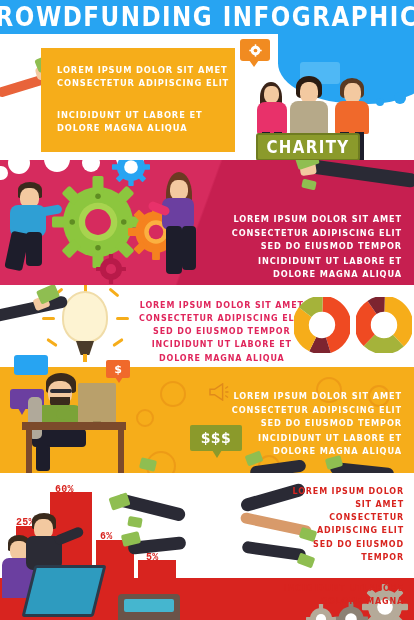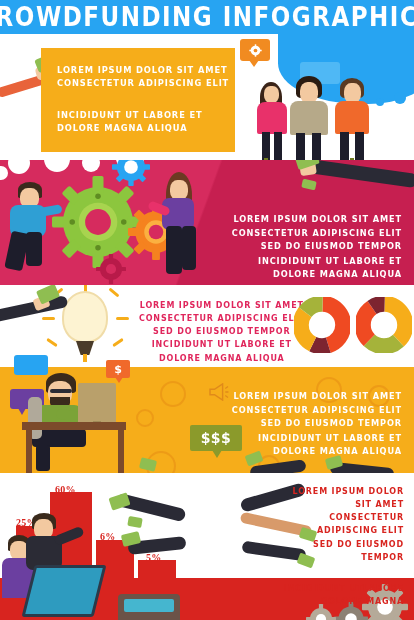--- a/index.html
+++ b/index.html
@@ -248,21 +248,21 @@
     width: 414px; height: 147px;
     background: #ffffff; overflow: hidden;
   }
   .red-floor {
     position: absolute; left: 0; bottom: 0; width: 414px; height: 42px;
     background: #d8241f;
   }
   .bar { position: absolute; background: #d8241f; bottom: 42px; }
   .bar-label {
     position: absolute; color: #d8241f; font-size: 10px; font-weight: bold;
-    font-family: Liberation Serif, serif; letter-spacing: 0.3px;
+    font-family: Liberation Mono, monospace; letter-spacing: 0.3px;
   }
   .phone {
     position: absolute; left: 170px; top: 8px;
     width: 72px; height: 124px;
     background: #6b5348; border-radius: 9px; z-index: 6;
   }
   .phone-screen {
     position: absolute; left: 6px; top: 8px; width: 60px; height: 100px;
     background: #45b6cf; border-radius: 3px;
     padding: 6px 6px 0 6px;
@@ -367,20 +367,23 @@
         <div class="p-hair" style="left:88px; top:24px; width:24px; height:20px; background:#5a3a22;"></div>
         <div class="p-head" style="left:92px; top:29px; width:17px; height:20px; background:#f3c9a0;"></div>
         <div class="p-body" style="left:83px; top:47px; width:34px; height:33px; background:#f0692b;"></div>
         <div class="p-leg" style="left:88px; top:78px; width:9px; height:38px;"></div>
         <div class="p-leg" style="left:103px; top:78px; width:9px; height:38px;"></div>
       </div>
     </div>
 
     <div class="banner-post" style="left:264px;"></div>
     <div class="banner-post" style="left:350px;"></div>
+    <div class="charity-banner">
+      <span>CHARITY</span>
+    </div>
 
   </div>
 
   <div class="sec2">
     <div class="pink-shade"></div>
 
     <div class="wdot" style="left:8px;  top:-8px; width:22px; height:22px;"></div>
     <div class="wdot" style="left:44px; top:-14px; width:26px; height:26px;"></div>
     <div class="wdot" style="left:82px; top:-6px; width:18px; height:18px;"></div>
     <div class="wdot" style="left:116px;top:-16px; width:28px; height:28px;"></div>

